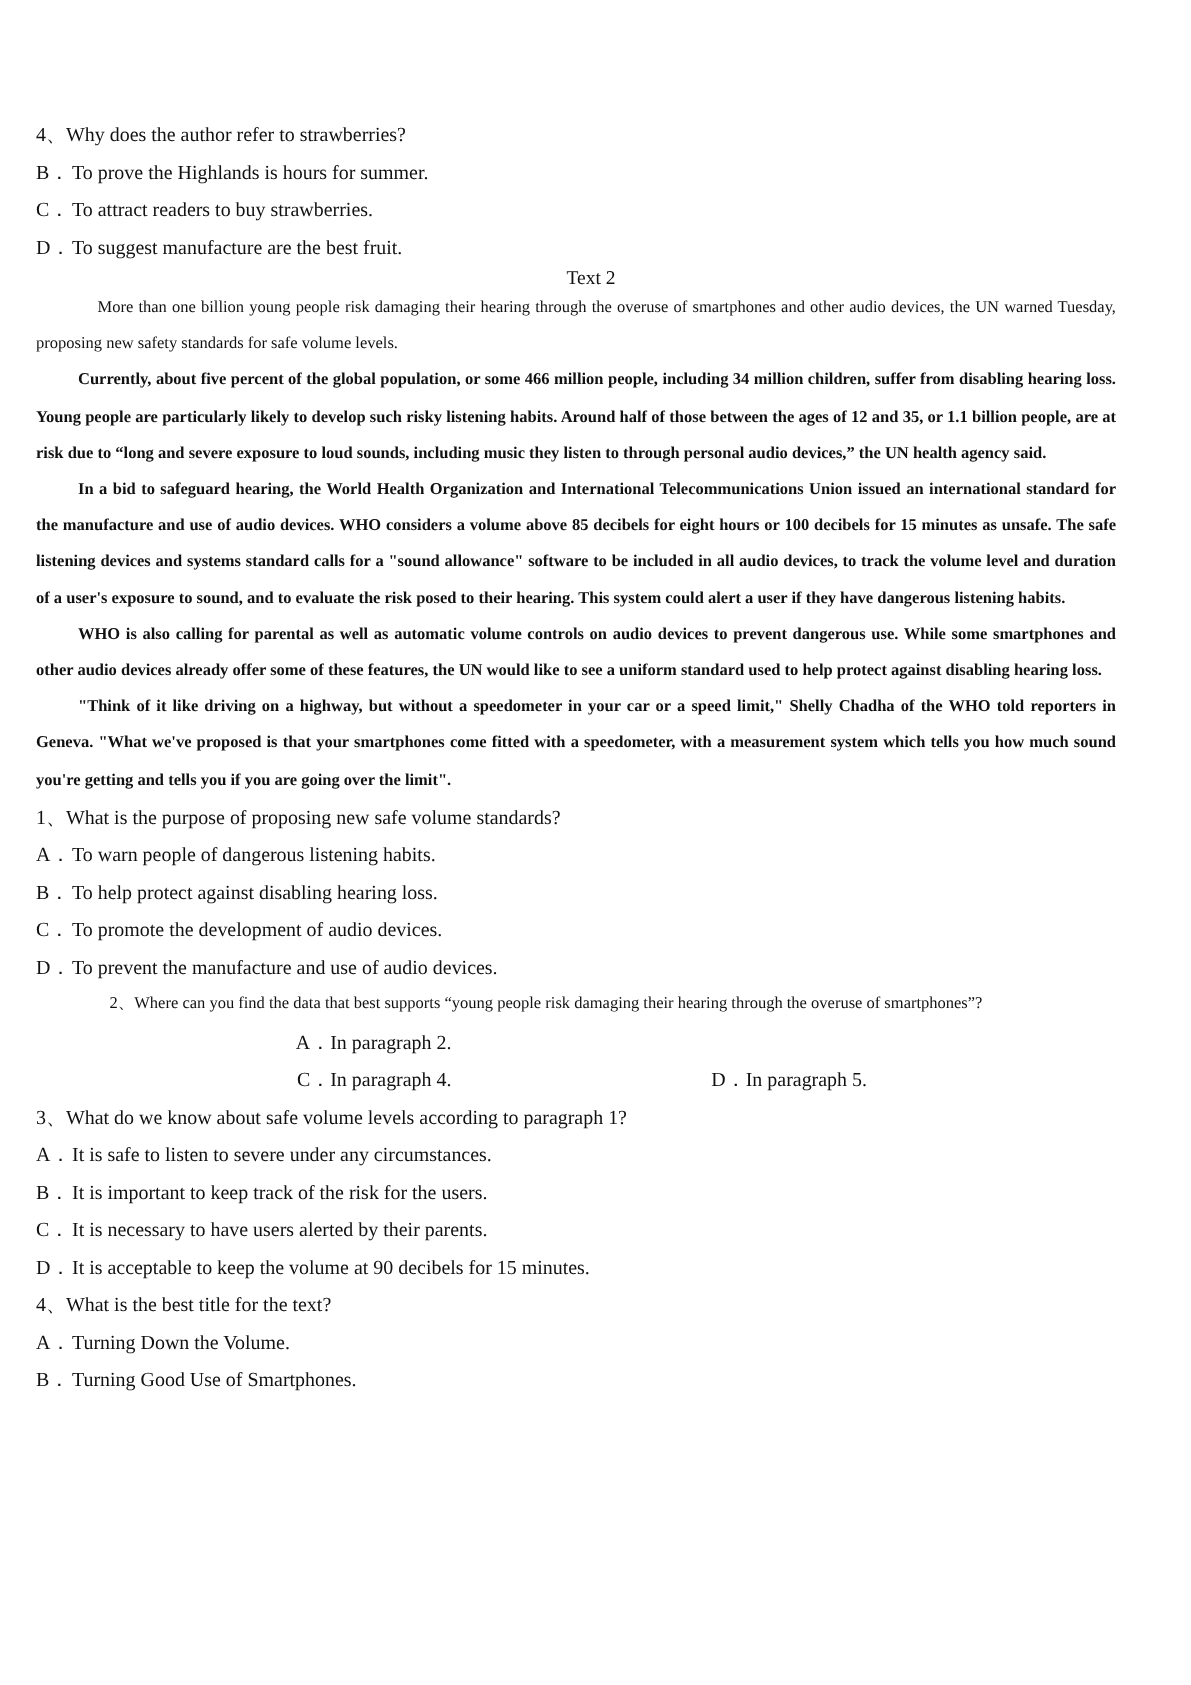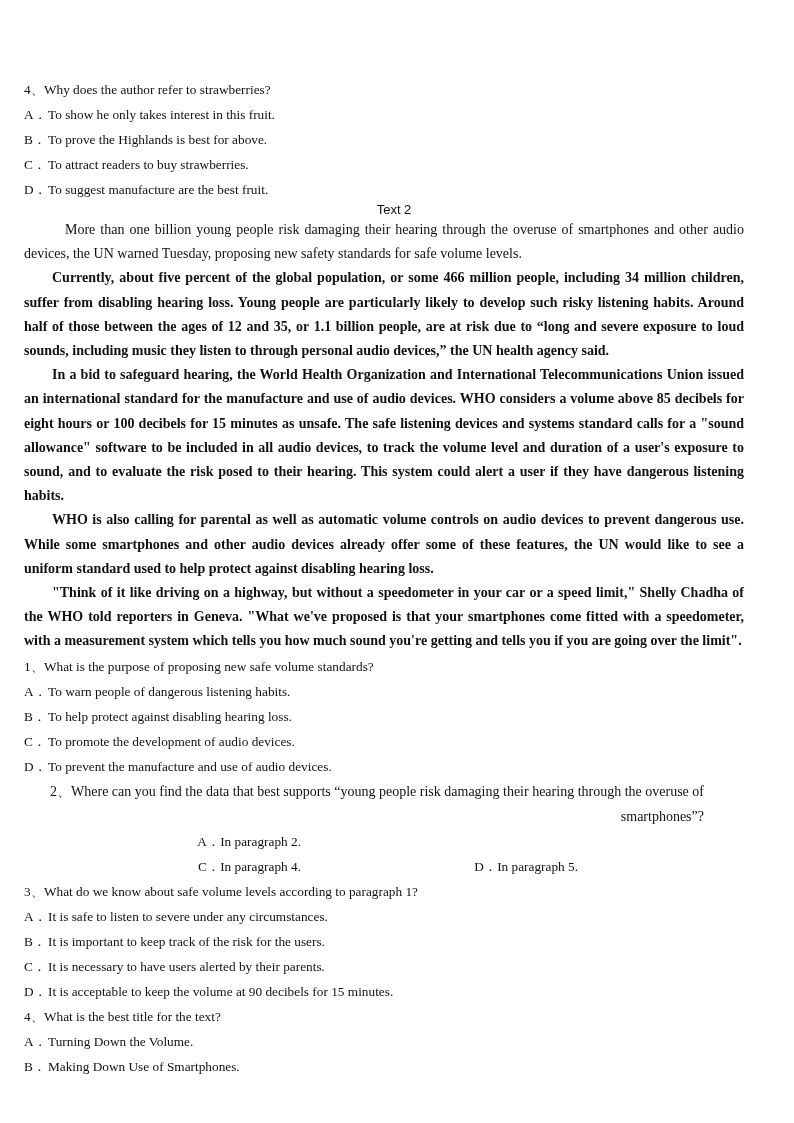--- a/index.html
+++ b/index.html
@@ -1,37 +1,36 @@
 <!DOCTYPE html>
 <html><head>
   <meta charset="utf-8">
   <style>
     html, body { margin: 0; padding: 0; background: #ffffff; }
     body { width: 794px; height: 1123px; position: relative; overflow: hidden;
       font-family: "Liberation Serif", "DejaVu Serif", serif; color: #111; }
     .page { position: absolute; left: 24px; top: 77px; width: 720px; }
     .line { font-size: 13.3px; line-height: 25px; height: 25px; white-space: nowrap; }
-    .para { font-size: 14px; line-height: 24.2px; text-align: justify; }
+    .para { font-size: 11px; line-height: 24.2px; text-align: justify; }
     .para.first { text-indent: 41px; }
     .para.indent { text-indent: 28px; font-weight: bold; }
-    .heading { font-family: Liberation Sans, sans-serif; font-size: 13px;
+    .heading { font-family: Liberation Serif, serif; font-size: 13px;
       text-align: center; line-height: 16px; height: 16px; margin-top: 0; padding-left: 20px; }
     .opt-letter { display: inline-block; width: 24px; }
     .row2 { display: flex; height: 25px; line-height: 25px; font-size: 13.3px; }
     .row2 .cell { width: 277px; white-space: nowrap; text-align: right; }
   </style>
 </head>
 <body>
 
 <div class="page">
 
   <div>
     <div class="line"><span>4、</span><span>Why does the author refer to strawberries?</span></div>
-    <div class="line"><span class="opt-letter">A．</span><span>To show he only takes interest in this fruit.</span></div>
-    <div class="line"><span class="opt-letter">B．</span><span>To prove the Highlands is best for above.</span></div>
+    <div class="line"><span class="opt-letter">B．</span><span>To prove the Highlands is hours for summer.</span></div>
     <div class="line"><span class="opt-letter">C．</span><span>To attract readers to buy strawberries.</span></div>
     <div class="line"><span class="opt-letter">D．</span><span>To suggest manufacture are the best fruit.</span></div>
   </div>
 
   <div class="heading">Text 2</div>
 
   <div>
     <p class="para first" style="margin:0">More than one billion young people risk damaging their hearing through the overuse of smartphones and other audio devices, the UN warned Tuesday, proposing new safety standards for safe volume levels.</p>
     <p class="para indent" style="margin:0">Currently, about five percent of the global population, or some 466 million people, including 34 million children, suffer from disabling hearing loss. Young people are particularly likely to develop such risky listening habits. Around half of those between the ages of 12 and 35, or 1.1 billion people, are at risk due to “long and severe exposure to loud sounds, including music they listen to through personal audio devices,” the UN health agency said.</p>
     <p class="para indent" style="margin:0">In a bid to safeguard hearing, the World Health Organization and International Telecommunications Union issued an international standard for the manufacture and use of audio devices. WHO considers a volume above 85 decibels for eight hours or 100 decibels for 15 minutes as unsafe. The safe listening devices and systems standard calls for a "sound allowance" software to be included in all audio devices, to track the volume level and duration of a user's exposure to sound, and to evaluate the risk posed to their hearing. This system could alert a user if they have dangerous listening habits.</p>
@@ -41,37 +40,37 @@
 
   <div>
     <div class="line"><span>1、</span><span>What is the purpose of proposing new safe volume standards?</span></div>
     <div class="line"><span class="opt-letter">A．</span><span>To warn people of dangerous listening habits.</span></div>
     <div class="line"><span class="opt-letter">B．</span><span>To help protect against disabling hearing loss.</span></div>
     <div class="line"><span class="opt-letter">C．</span><span>To promote the development of audio devices.</span></div>
     <div class="line"><span class="opt-letter">D．</span><span>To prevent the manufacture and use of audio devices.</span></div>
   </div>
 
   <div>
-    <div class="para" style="line-height:25px; text-align:right; width:680px;"><span>2、</span><span>Where can you find the data that best supports “young people risk damaging their hearing through the overuse of smartphones”?</span></div>
+    <div class="para" style="line-height:25px; text-align:center; width:680px;"><span>2、</span><span>Where can you find the data that best supports “young people risk damaging their hearing through the overuse of smartphones”?</span></div>
     <div class="row2">
       <div class="cell"><span class="opt-letter">A．</span><span>In paragraph 2.</span></div>
     </div>
     <div class="row2">
       <div class="cell"><span class="opt-letter">C．</span><span>In paragraph 4.</span></div>
       <div class="cell"><span class="opt-letter">D．</span><span>In paragraph 5.</span></div>
     </div>
   </div>
 
   <div>
     <div class="line"><span>3、</span><span>What do we know about safe volume levels according to paragraph 1?</span></div>
     <div class="line"><span class="opt-letter">A．</span><span>It is safe to listen to severe under any circumstances.</span></div>
     <div class="line"><span class="opt-letter">B．</span><span>It is important to keep track of the risk for the users.</span></div>
     <div class="line"><span class="opt-letter">C．</span><span>It is necessary to have users alerted by their parents.</span></div>
     <div class="line"><span class="opt-letter">D．</span><span>It is acceptable to keep the volume at 90 decibels for 15 minutes.</span></div>
   </div>
 
   <div>
     <div class="line"><span>4、</span><span>What is the best title for the text?</span></div>
     <div class="line"><span class="opt-letter">A．</span><span>Turning Down the Volume.</span></div>
-    <div class="line"><span class="opt-letter">B．</span><span>Making Down Use of Smartphones.</span></div>
+    <div class="line"><span class="opt-letter">B．</span><span>Turning Good Use of Smartphones.</span></div>
   </div>
 
 </div>
 
 </body></html>

